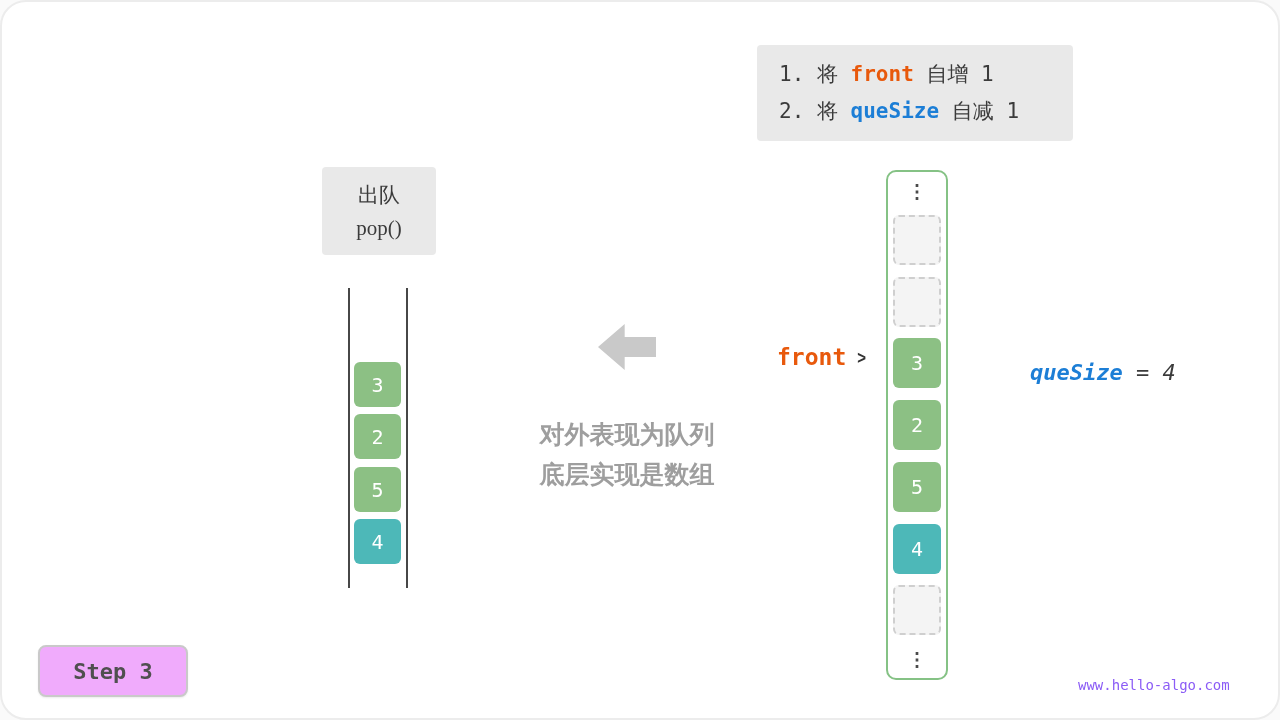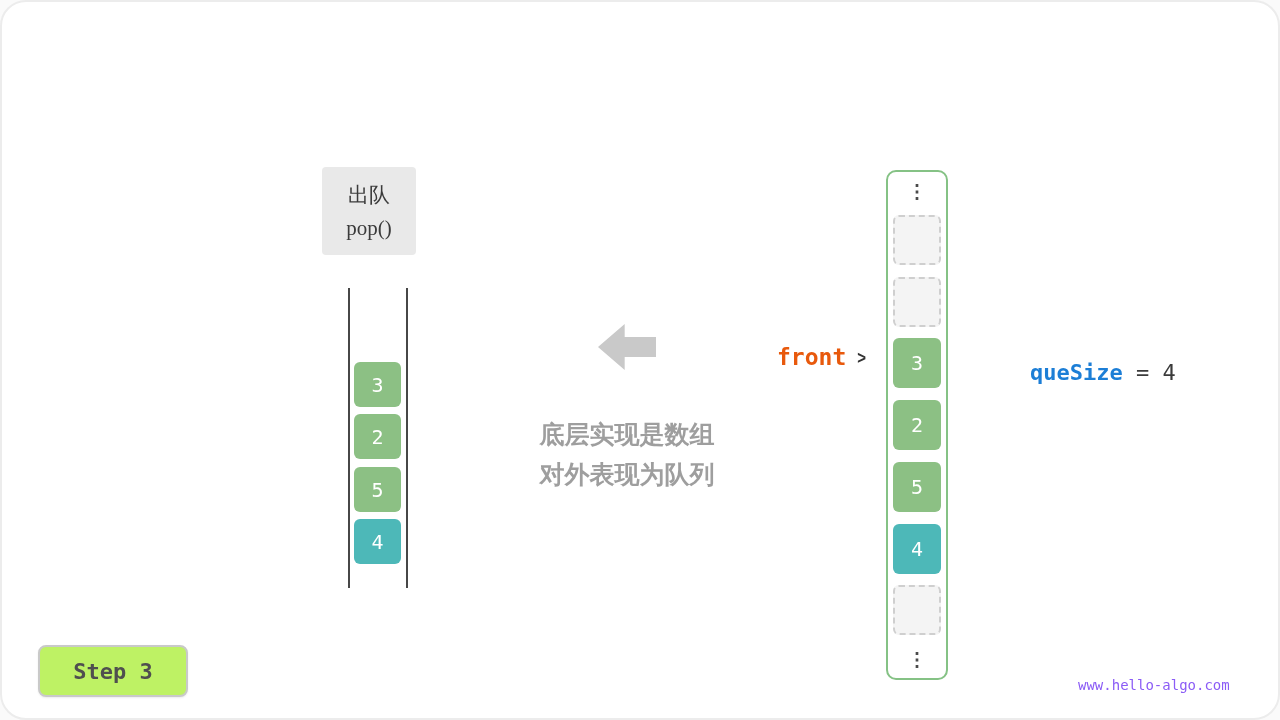--- a/index.html
+++ b/index.html
@@ -16,21 +16,21 @@
     background:#e9e9e9; border-radius:4px; box-sizing:border-box;
     display:flex; flex-direction:column; justify-content:center;
     padding:0 22px; font-family:"DejaVu Sans Mono", monospace;
     font-size:21px; line-height:37px; color:#3b3b3b; white-space:pre;
   }
   .code-orange { color:#e8590c; font-weight:bold; }
   .code-blue { color:#1c7ed6; font-weight:bold; }
 
   
   .op-box {
-    position:absolute; left:320px; top:165px; width:94px; height:88px;
+    position:absolute; left:320px; top:165px; width:114px; height:88px;
     background:#e9e9e9; border-radius:4px; display:flex; flex-direction:column;
     align-items:center; justify-content:center; gap:7px; font-size:21px;
   }
 
   
   .qline { position:absolute; width:2px; height:300px; top:286px; background:#474747; }
   .qline.left { left:346px; } .qline.right { left:404px; }
   .qcell {
     position:absolute; left:352px; width:47px; height:45px; border-radius:6px;
     color:#fff; font-family:"DejaVu Sans Mono", monospace; font-size:20px;
@@ -66,60 +66,64 @@
     width:48px; height:50px; border-radius:6px; flex:0 0 auto; box-sizing:border-box;
     display:flex; align-items:center; justify-content:center;
     font-family:"DejaVu Sans Mono", monospace; font-size:20px; color:#ffffff;
   }
   .acell.empty { background:#f4f4f4; border:2px dashed #cfcfcf; }
   .aell { height:24px; flex:0 0 auto; color:#4a4a4a; font-size:19px; font-weight:bold;
           display:flex; align-items:center; justify-content:center; }
 
   
   .queue-info { position:absolute; left:1028px; top:354px; font-size:22px; line-height:34px; }
-  .queue-info .var-line { font-family:"DejaVu Sans Mono", monospace; }
+  .queue-info .var-line { font-family:"DejaVu Sans Mono", monospace;font-style:italic; }
 
   
   .step-box {
     position:absolute; left:36px; top:643px; width:146px; height:48px;
-    background:#bef264; border:2px solid #c9c9c9; border-radius:8px;
+    background:#f0abfc; border:2px solid #c9c9c9; border-radius:8px;
     box-shadow:0 1px 2px rgba(0,0,0,0.08); display:flex; align-items:center;
     justify-content:center; font-family:"DejaVu Sans Mono", monospace;
     font-weight:bold; font-size:22px; color:#4f4f4f;
   }
 
   .watermark {
     position:absolute; left:1076px; top:675px; font-family:"DejaVu Sans Mono", monospace;
     font-size:14px; color:#8b5cf6;
   }
 </style>
 </head>
 <body>
 
 <div class="canvas">
 
+  <div class="instr-box">
+    <div><span>1. 将 </span><span class="code-orange">front</span><span> 自增 1</span></div>
+    <div><span>2. 将 </span><span class="code-blue">queSize</span><span> 自减 1</span></div>
+  </div>
 
   <div class="op-box">
     <div>出队</div>
     <div class="mono">pop()</div>
   </div>
 
   <div class="qline left"></div>
   <div class="qline right"></div>
 
   <div class="qcell fill-green" style="top:360px">3</div>
   <div class="qcell fill-green" style="top:412px">2</div>
   <div class="qcell fill-green" style="top:465px">5</div>
   <div class="qcell fill-teal" style="top:517px">4</div>
 
   <div class="big-arrow"></div>
 
   <div class="caption">
+    <div>对外表现为队列</div>
     <div>底层实现是数组</div>
-    <div>对外表现为队列</div>
   </div>
 
   <div class="front-pointer">
     <span class="front-label">front</span>
     <span class="front-chevron">&gt;</span>
   </div>
 
   <div class="array-box">
     <div class="aell">⋮</div>
     <div class="acell empty"></div>

